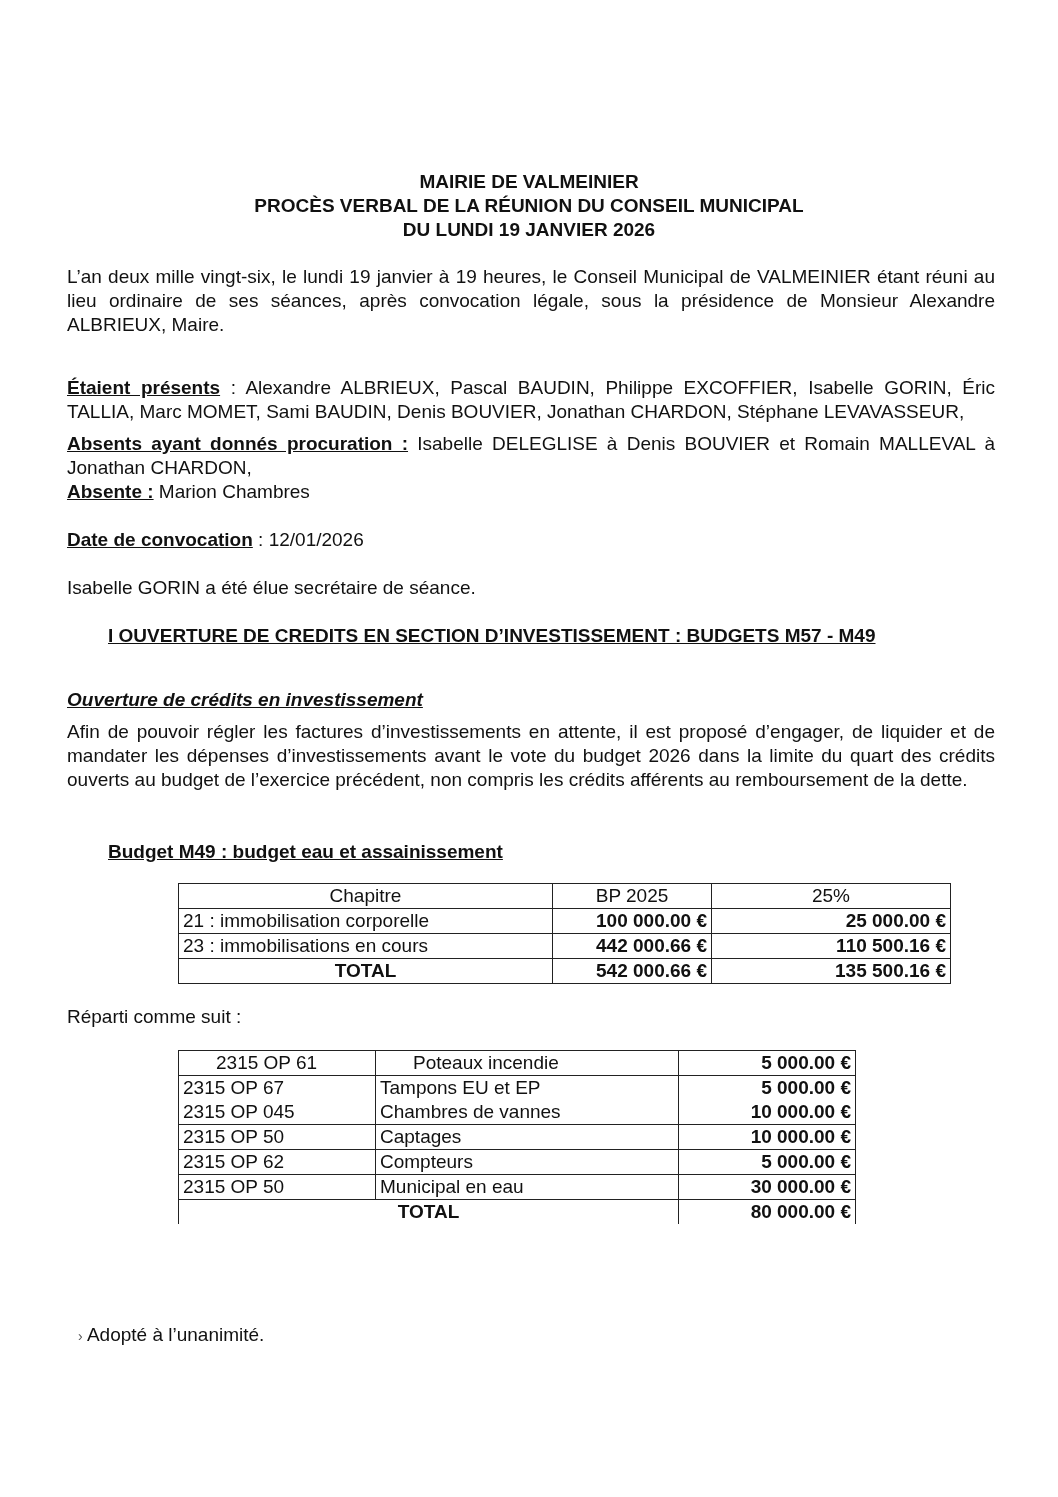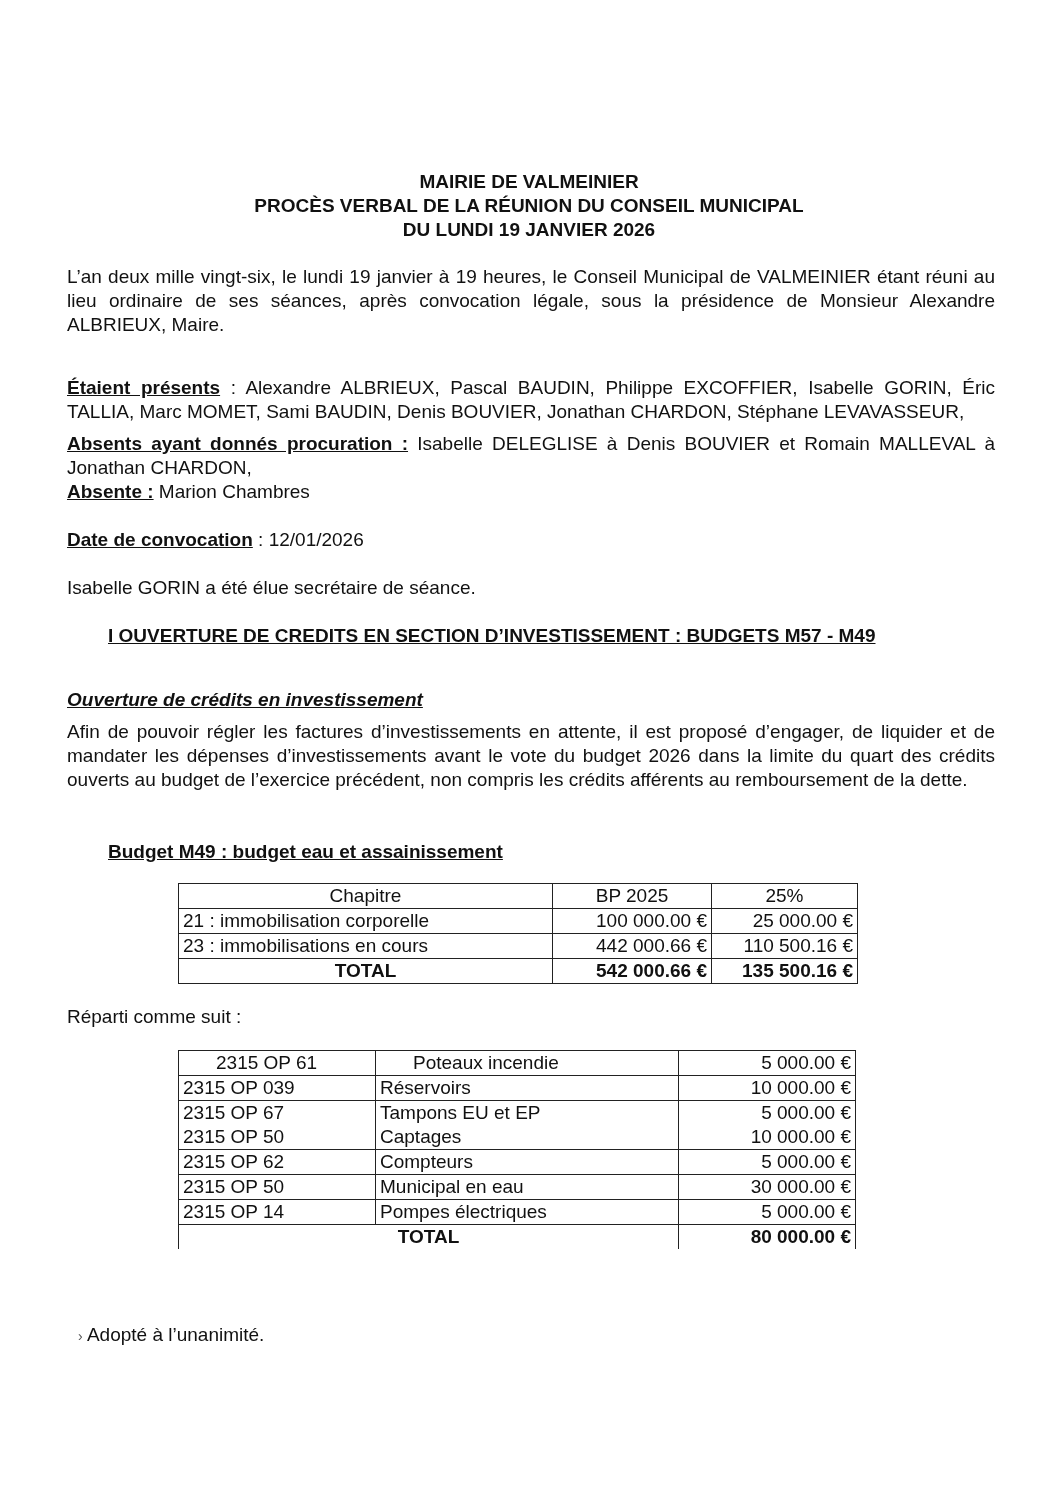--- a/index.html
+++ b/index.html
@@ -8,21 +8,21 @@
     font-family: "Liberation Sans", sans-serif; color: #111111;
     font-size: 19px;
   }
   .title { position: absolute; left: 0; width: 1058px; text-align: center; font-weight: bold; font-size: 19px; line-height: 24px; }
   .para { position: absolute; left: 67px; width: 928px; line-height: 24px; text-align: justify; text-align-last: left; }
   .u { text-decoration: underline; font-weight: bold; }
   .sec { font-weight: bold; text-decoration: underline; margin-left: 41px; }
   .ital { font-style: italic; font-weight: bold; text-decoration: underline; margin-top: 16px; }
   table { position: absolute; border-collapse: collapse; font-size: 19px; }
   td, th { border: 1px solid #222; padding: 0 4px; height: 24px; line-height: 24px; font-weight: normal; }
-  .r { text-align: right; }
+  .r { text-align: right; font-weight: bold; }
   .c { text-align: center; }
   .b { font-weight: bold; }
   #t2 td { border-top: none; border-bottom: none; }
   #t2 tr.line td { border-bottom: 1px solid #222; }
   #t2 tr:first-child td { border-top: 1px solid #222; padding-left: 37px; }
   #t2 tr.total td { border-bottom: none; }
 </style>
 </head>
 <body>
 
@@ -46,21 +46,21 @@
   <span class="u">Date de convocation</span><span> : 12/01/2026</span>
 </div>
 
 <div class="para" style="top:576px">Isabelle GORIN a été élue secrétaire de séance.</div>
 
 <div class="para sec" style="top:624px">I OUVERTURE DE CREDITS EN SECTION D’INVESTISSEMENT : BUDGETS M57 - M49</div>
 <div class="para ital" style="top:672px">Ouverture de crédits en investissement</div>
 <div class="para" style="top:720px">Afin de pouvoir régler les factures d’investissements en attente, il est proposé d’engager, de liquider et de mandater les dépenses d’investissements avant le vote du budget 2026 dans la limite du quart des crédits ouverts au budget de l’exercice précédent, non compris les crédits afférents au remboursement de la dette.</div>
 <div class="para sec" style="top:840px">Budget M49 : budget eau et assainissement</div>
 
-<table id="t1" style="left:178px; top:883px; width:680px;border-radius:11px;">
+<table id="t1" style="left:178px; top:883px; width:773px;border-radius:11px;">
   <tbody>
       <tr>
     <th class="c" style="width:365px">Chapitre</th>
     <th class="c" style="width:150px">BP 2025</th>
     <th class="c">25%</th>
   </tr>
   <tr>
     <td>21 : immobilisation corporelle</td>
     <td class="r">100 000.00 €</td>
     <td class="r">25 000.00 €</td>
@@ -80,50 +80,45 @@
 
 <div class="para" style="top:1005px">Réparti comme suit :</div>
 
 <table id="t2" style="left:178px; top:1050px; width:678px;">
   <tbody id="t2body">
       <tr class="line">
         <td style="width: 155px;">2315 OP 61</td>
         <td>Poteaux incendie</td>
         <td class="r" style="width: 135px;">5 000.00 €</td>
       </tr>
-      <tr class="line">
-        <td style="width: 155px;">2315 OP 039</td>
-        <td>Réservoirs</td>
-        <td class="r" style="width: 135px;">10 000.00 €</td>
-      </tr>
       <tr>
         <td style="width: 155px;">2315 OP 67</td>
         <td>Tampons EU et EP</td>
         <td class="r" style="width: 135px;">5 000.00 €</td>
+      </tr>
+      <tr class="line">
+        <td style="width: 155px;">2315 OP 045</td>
+        <td>Chambres de vannes</td>
+        <td class="r" style="width: 135px;">10 000.00 €</td>
       </tr>
       <tr class="line">
         <td style="width: 155px;">2315 OP 50</td>
         <td>Captages</td>
         <td class="r" style="width: 135px;">10 000.00 €</td>
       </tr>
       <tr class="line">
         <td style="width: 155px;">2315 OP 62</td>
         <td>Compteurs</td>
         <td class="r" style="width: 135px;">5 000.00 €</td>
       </tr>
       <tr class="line">
         <td style="width: 155px;">2315 OP 50</td>
         <td>Municipal en eau</td>
         <td class="r" style="width: 135px;">30 000.00 €</td>
       </tr>
-      <tr class="line">
-        <td style="width: 155px;">2315 OP 14</td>
-        <td>Pompes électriques</td>
-        <td class="r" style="width: 135px;">5 000.00 €</td>
-      </tr>
       <tr class="total">
         <td colspan="2" class="c b">TOTAL</td>
         <td class="r b">80 000.00 €</td>
       </tr>
     </tbody>
 </table>
 
 <div class="para" style="top:1323px; left:78px">
   <span style="font-size:14px;color:#555">›</span>
   <span>Adopté à l’unanimité.</span>

